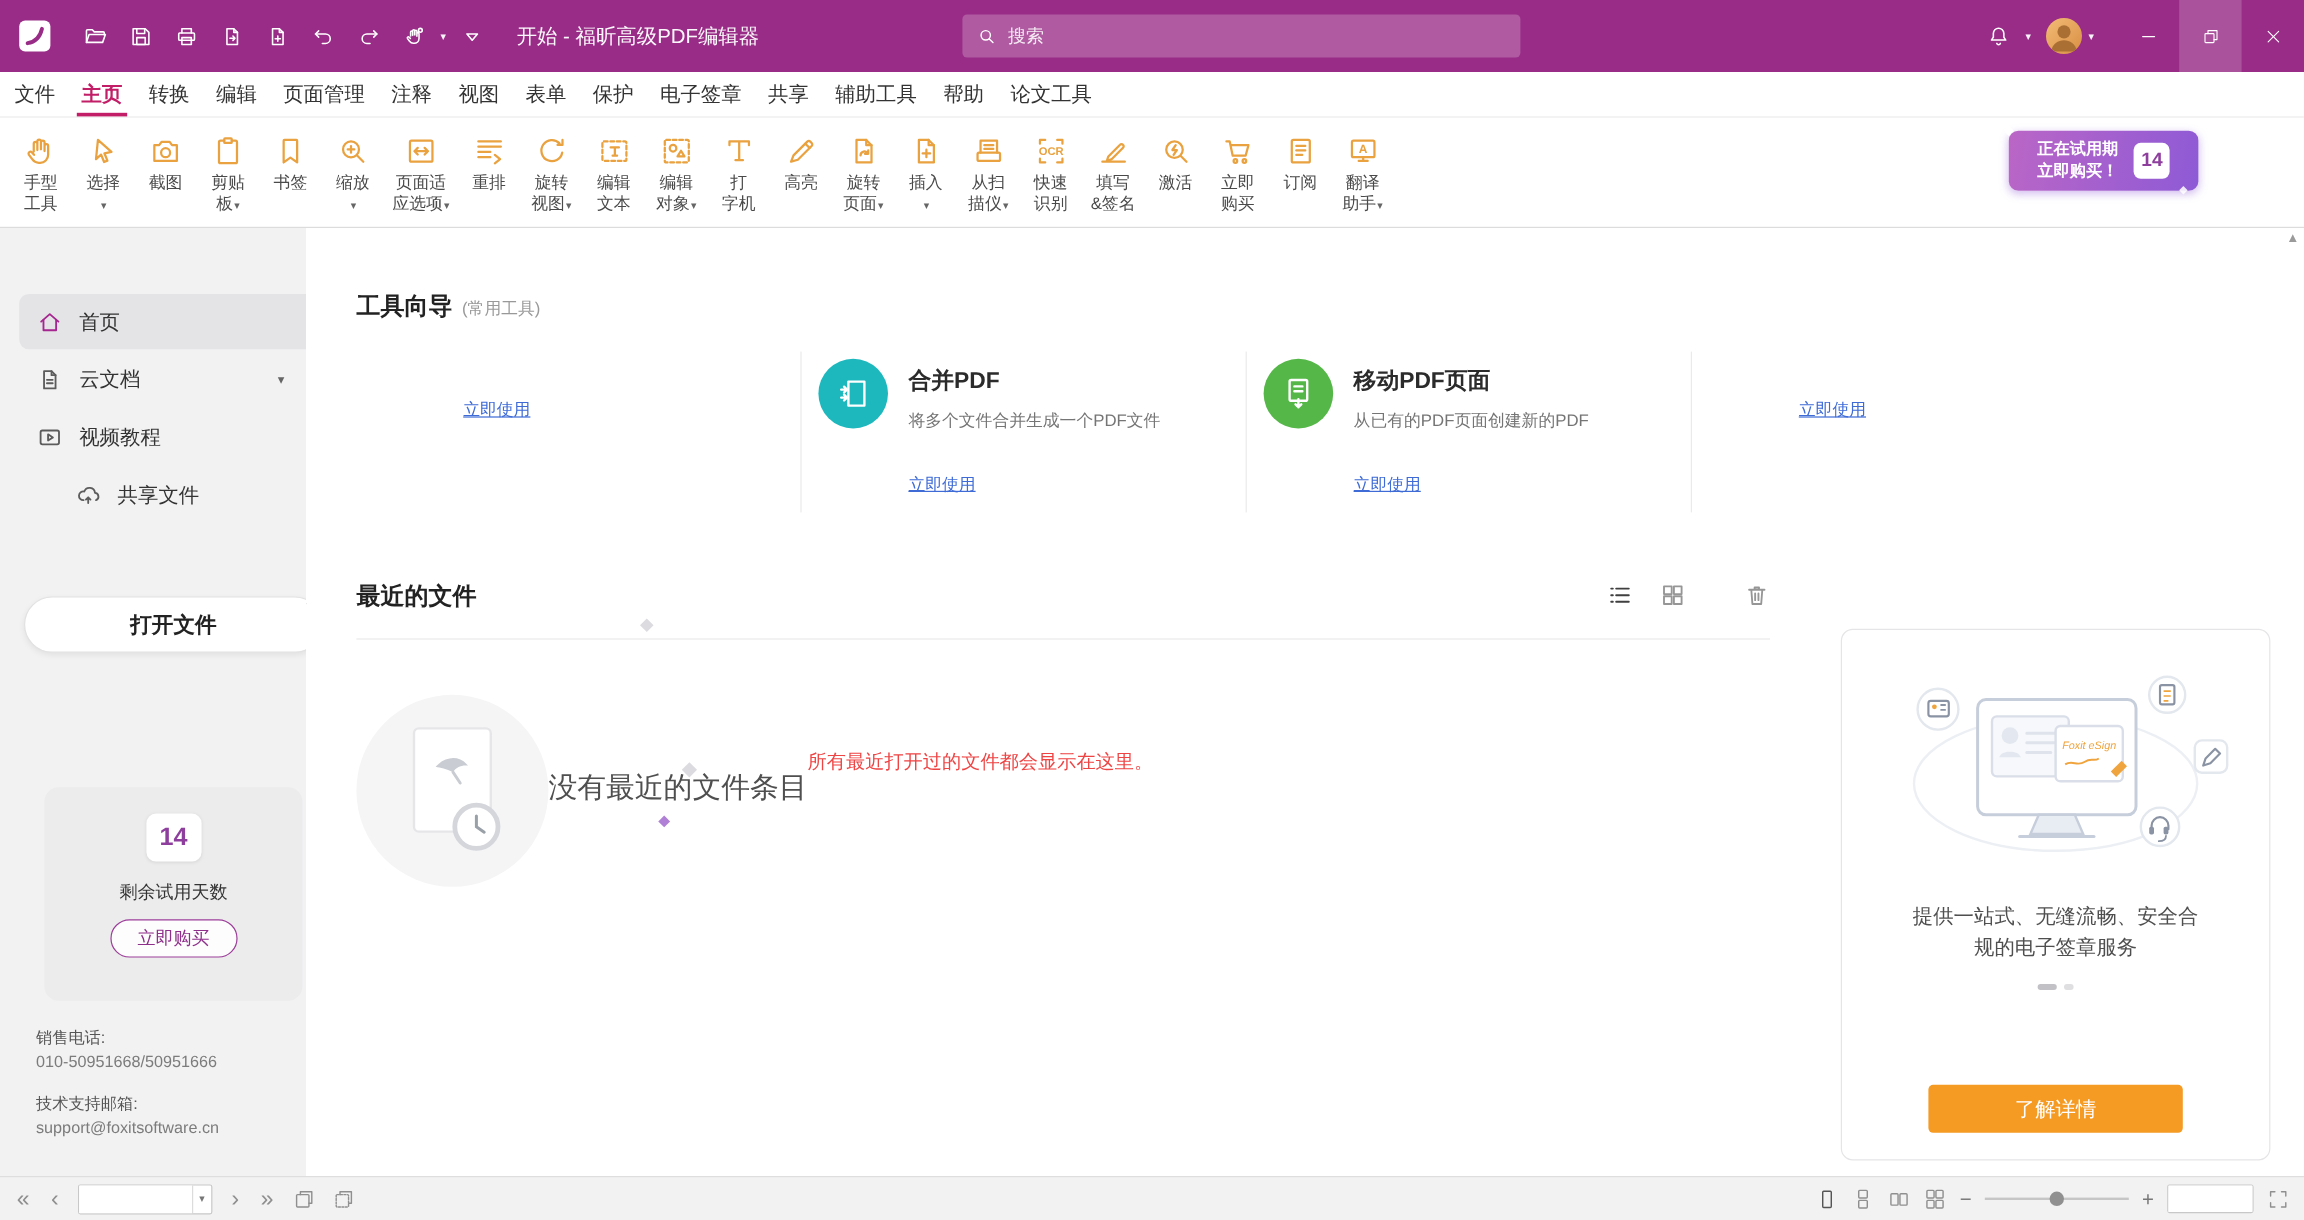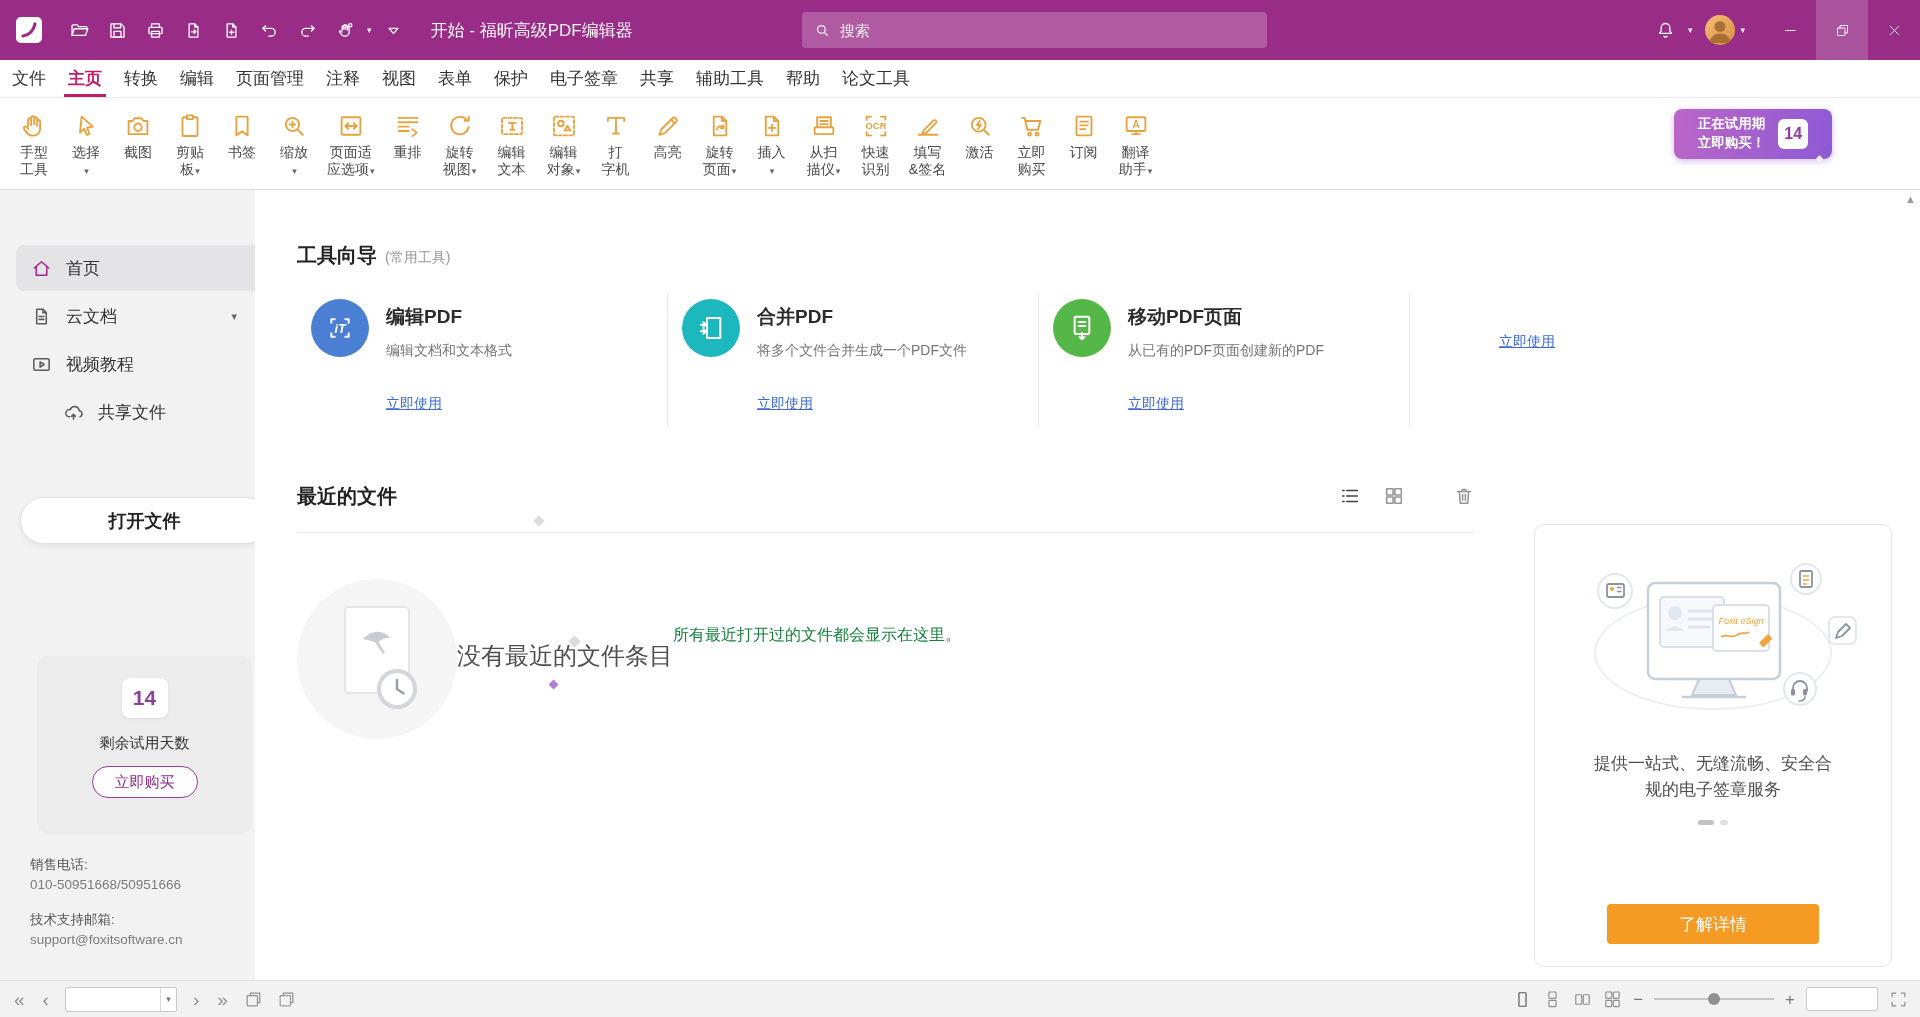--- a/index.html
+++ b/index.html
@@ -87,21 +87,21 @@
   .ric{display:flex}
   .ric svg{width:22px;height:22px;fill:none;stroke-width:1.7;stroke-linecap:round;stroke-linejoin:round;stroke:#969696}
   .ric.active svg{stroke:#3F3F3F}
   .ric.trash{margin-left:26px}
   .recent-rule{margin:22px 445px 0 42px;border-top:1px solid #E9E9E9}
   .empty{width:calc(100% - 487px);margin-left:42px;display:flex;flex-direction:row;align-items:center}
   .empty-illus{position:relative;margin-top:46px;width:160px;height:160px}
   .empty-circle{width:160px;height:160px;border-radius:50%;background:#F5F5F6;display:flex;align-items:center;justify-content:center}
   .diamond{position:absolute;transform:rotate(45deg)}
   .empty-title{margin-top:40px;font-size:24px;color:#4F4F4F;font-weight:500}
-  .empty-desc{font-size:16px;color:#15803d}
+  .empty-desc{font-size:16px;color:#ef4444}
 
   
   .promo{position:absolute;top:334px;right:28px;width:358px;height:443px;border:1px solid #E5E5E7;border-radius:10px;background:#fff;display:flex;flex-direction:column;align-items:center;padding:28px 20px 22px}
   .promo-caption{margin-top:18px;font-size:17px;color:#4F4F4F;line-height:1.55;text-align:center}
   .promo-dots{margin-top:16px;display:flex;gap:6px;align-items:center}
   .dot1{width:16px;height:5px;border-radius:3px;background:#C2C2C6}
   .dot2{width:8px;height:5px;border-radius:3px;background:#DFDFE2}
   .promo-btn{margin-top:auto;width:212px;height:40px;background:#F59A23;color:#fff;font-size:17px;border-radius:4px;display:flex;align-items:center;justify-content:center}
 
   
@@ -546,32 +546,21 @@
 
 <div class="main">
   <span class="scroll-up">▲</span>
 
   <div class="guide-header">
     <span class="guide-title">工具向导</span>
     <span class="guide-sub">(常用工具)</span>
   </div>
 
   <div class="cards">
-      <div class="card"><div class="card-top">
-          <span class="card-icon" style="background:#4A7FD4">
-            <svg viewBox="0 0 24 24">
-              <path d="M5.5 8V5.5H8M16 5.5h2.5V8M18.5 16v2.5H16M8 18.5H5.5V16"></path>
-              <text x="12" y="15.5" text-anchor="middle" font-size="9.5" font-weight="bold" font-style="italic" fill="#fff" stroke="none">iT</text>
-            </svg>
-          </span>
-          <div class="card-txt">
-            <div class="card-title">编辑PDF</div>
-            <div class="card-desc">编辑文档和文本格式</div>
-          </div>
-        </div><a class="card-link">立即使用</a></div>
+      <div class="card"><a class="card-link">立即使用</a></div>
       <div class="card"><div class="card-top">
           <span class="card-icon" style="background:#1CB8BE">
             <svg viewBox="0 0 24 24">
               <path d="M9 4.5h10v15H9z"></path>
               <path d="M4.5 9.5h3.6M6.3 7.7l1.8 1.8-1.8 1.8M4.5 14.5h3.6M6.3 12.7l1.8 1.8-1.8 1.8"></path>
             </svg>
           </span>
           <div class="card-txt">
             <div class="card-title">合并PDF</div>
             <div class="card-desc">将多个文件合并生成一个PDF文件</div>

